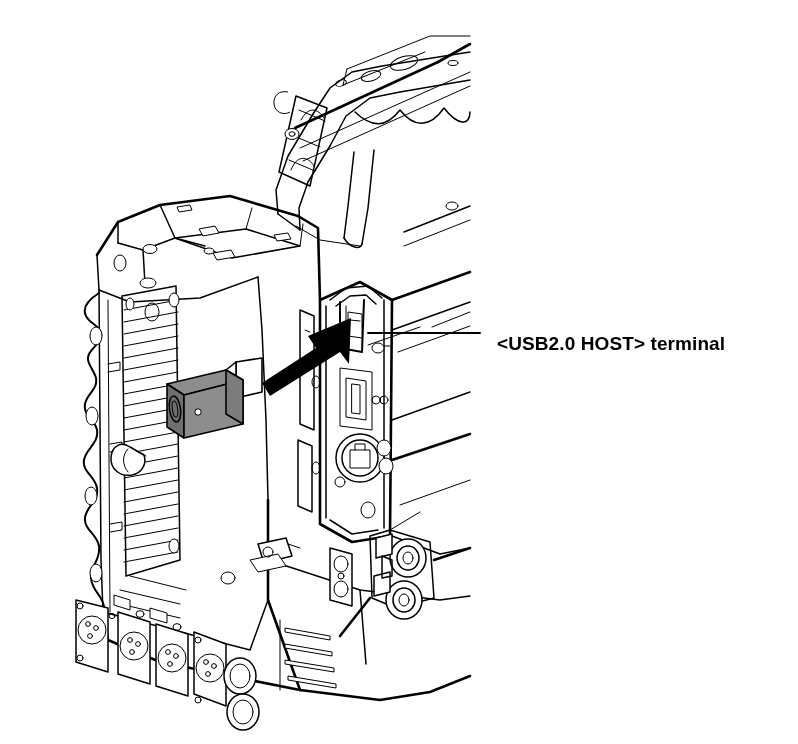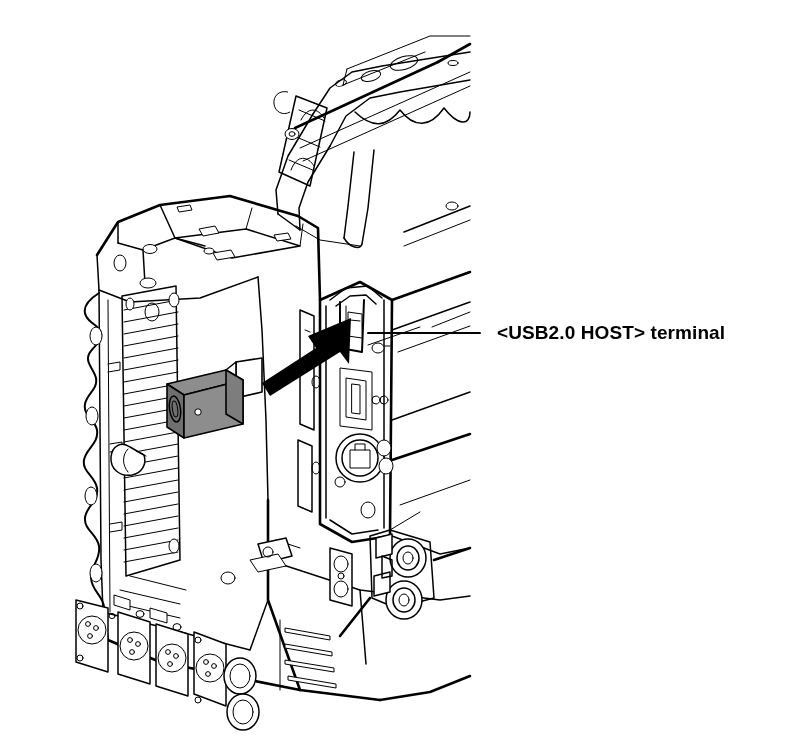--- a/index.html
+++ b/index.html
@@ -24,21 +24,21 @@
     position: absolute;
     left: 0;
     top: 0;
     width: 798px;
     height: 744px;
     display: block;
   }
   .callout-label {
     position: absolute;
     left: 497px;
-    top: 323px;
+    top: 334px;
     font-family: "Liberation Sans", sans-serif;
     font-size: 19px;
     font-weight: bold;
     color: #000000;
     letter-spacing: 0.1px;
     white-space: nowrap;
     line-height: 1;
   }
   
   .ln   { fill: none; stroke: #000; stroke-width: 1.5; stroke-linecap: round; stroke-linejoin: round; }

